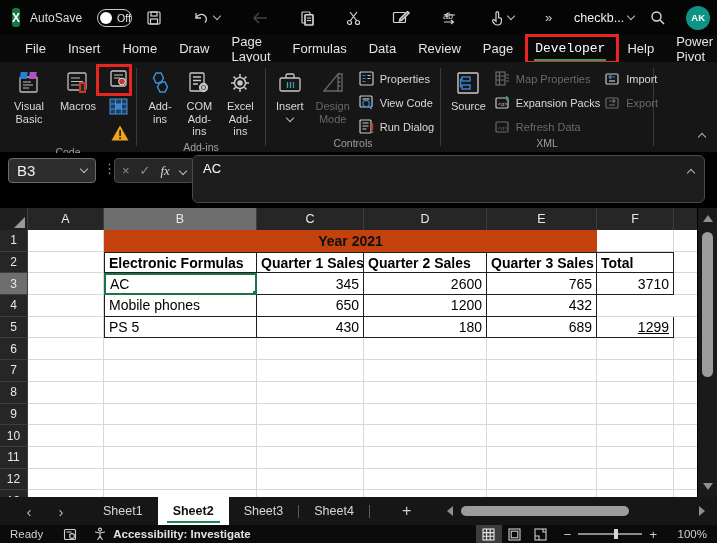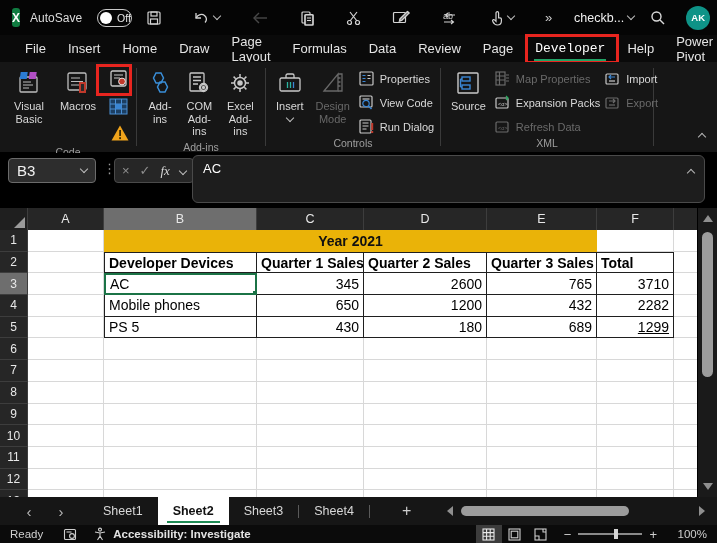--- a/index.html
+++ b/index.html
@@ -82,21 +82,21 @@
   .rh { width:28px; background:#262626; color:#e8e8e8; font-size:12px; display:flex; align-items:center; justify-content:center;
     border-bottom:1px solid #3d3d3d; border-right:1px solid #3d3d3d; flex:0 0 28px; }
   .rh.hl { background:#6E6E6E; }
   .c { height:100%; border-right:1px solid #d8d8d8; border-bottom:1px solid #d8d8d8; font-size:14px; color:#000;
     display:flex; align-items:center; padding:0 4px; overflow:hidden; white-space:nowrap; }
   .c.tbl { border-right:1px solid #1f1f1f; border-bottom:1px solid #1f1f1f; }
   .c.topb { border-top:1px solid #1f1f1f; }
   .c.leftb { border-left:1px solid #1f1f1f; }
   .c.bold { font-weight:700; font-size:14px; }
   .c.num { justify-content:flex-end; }
-  .c.title-cell { background:#eab308; justify-content:center; font-weight:600; color:#111; border-right:none; border-bottom:none; }
+  .c.title-cell { background:#c2410c; justify-content:center; font-weight:600; color:#111; border-right:none; border-bottom:none; }
   .c.sel { position:relative; border:2px solid #1B7346 !important; }
   .c.sel i { position:absolute; right:-2px; bottom:-2px; width:5px; height:5px; background:#1B7346; border:1px solid #fff; }
   .fill { flex:1; border-bottom:1px solid #d8d8d8; }
   .vscroll { position:absolute; top:0; right:0; width:20px; height:100%; background:#1a1a1a; border-left:1px solid #000; }
   .vscroll .tri { position:absolute; left:5px; width:0; height:0; border-left:5px solid transparent; border-right:5px solid transparent; }
   .tri.up { top:7px; border-bottom:7px solid #8f8f8f; }
   .tri.dn { bottom:7px; border-top:7px solid #8f8f8f; }
   .vthumb { position:absolute; left:4px; top:24px; width:11px; height:145px; background:#9c9c9c; border-radius:6px; }
 
   
@@ -523,21 +523,21 @@
         <div class="grow">
           <div class="rh" style="width: 28px; flex: 0 0 28px;">1</div>
           <div class="c empty" style="width: 76px; flex: 0 0 76px;"></div>
           <div class="c title-cell" style="width: 493px; flex: 0 0 493px;">Year 2021</div>
           <div class="c empty" style="width: 77px; flex: 0 0 77px;"></div>
           <div class="fill"></div>
         </div>
         <div class="grow">
           <div class="rh" style="width: 28px; flex: 0 0 28px;">2</div>
           <div class="c empty" style="width: 76px; flex: 0 0 76px;"></div>
-          <div class="c tbl topb bold leftb" style="width: 153px; flex: 0 0 153px;">Developer Devices</div>
+          <div class="c tbl topb bold leftb" style="width: 153px; flex: 0 0 153px;">Electronic Formulas</div>
           <div class="c tbl topb bold" style="width: 107px; flex: 0 0 107px;">Quarter 1 Sales</div>
           <div class="c tbl topb bold" style="width: 123px; flex: 0 0 123px;">Quarter 2 Sales</div>
           <div class="c tbl topb bold" style="width: 110px; flex: 0 0 110px;">Quarter 3 Sales</div>
           <div class="c tbl topb bold" style="width: 77px; flex: 0 0 77px;">Total</div>
           <div class="fill"></div>
         </div>
         <div class="grow">
           <div class="rh hl" style="width: 28px; flex: 0 0 28px;">3</div>
           <div class="c empty" style="width: 76px; flex: 0 0 76px;"></div>
           <div class="c tbl leftb sel" style="width: 153px; flex: 0 0 153px;">AC<i></i></div>
@@ -547,21 +547,20 @@
           <div class="c tbl num" style="width: 77px; flex: 0 0 77px;">3710</div>
           <div class="fill"></div>
         </div>
         <div class="grow">
           <div class="rh" style="width: 28px; flex: 0 0 28px;">4</div>
           <div class="c empty" style="width: 76px; flex: 0 0 76px;"></div>
           <div class="c tbl leftb" style="width: 153px; flex: 0 0 153px;">Mobile phones</div>
           <div class="c tbl num" style="width: 107px; flex: 0 0 107px;">650</div>
           <div class="c tbl num" style="width: 123px; flex: 0 0 123px;">1200</div>
           <div class="c tbl num" style="width: 110px; flex: 0 0 110px;">432</div>
-          <div class="c tbl num" style="width: 77px; flex: 0 0 77px;">2282</div>
           <div class="fill"></div>
         </div>
         <div class="grow">
           <div class="rh" style="width: 28px; flex: 0 0 28px;">5</div>
           <div class="c empty" style="width: 76px; flex: 0 0 76px;"></div>
           <div class="c tbl leftb" style="width: 153px; flex: 0 0 153px;">PS 5</div>
           <div class="c tbl num" style="width: 107px; flex: 0 0 107px;">430</div>
           <div class="c tbl num" style="width: 123px; flex: 0 0 123px;">180</div>
           <div class="c tbl num" style="width: 110px; flex: 0 0 110px;">689</div>
           <div class="c tbl num" style="width: 77px; flex: 0 0 77px; text-decoration: underline;">1299</div>

